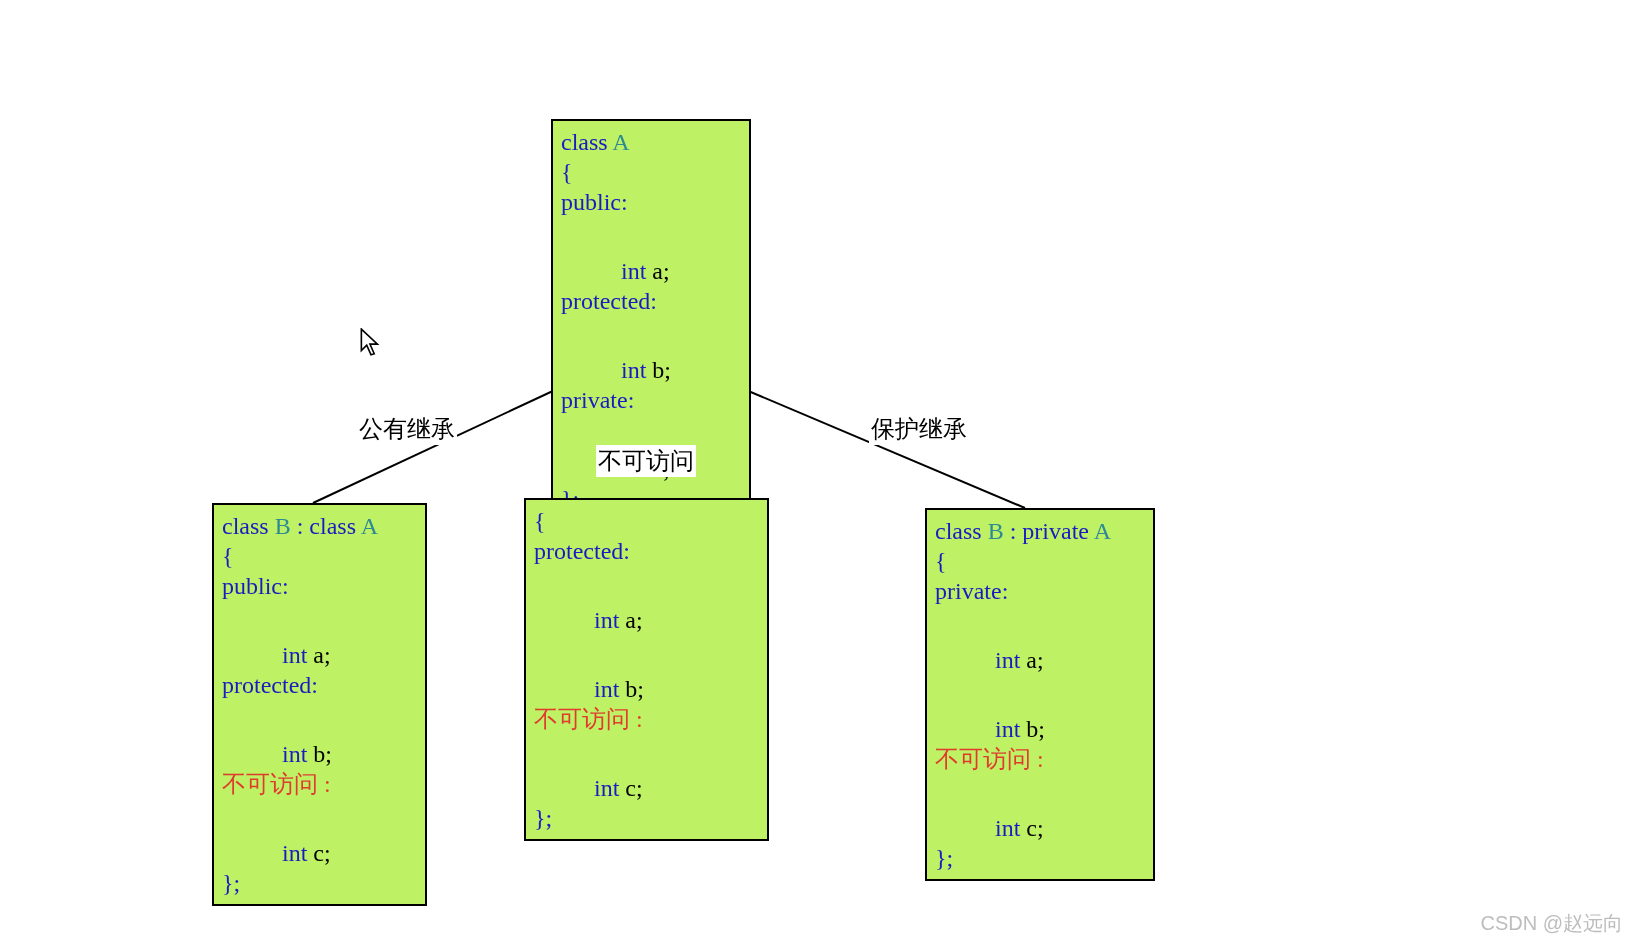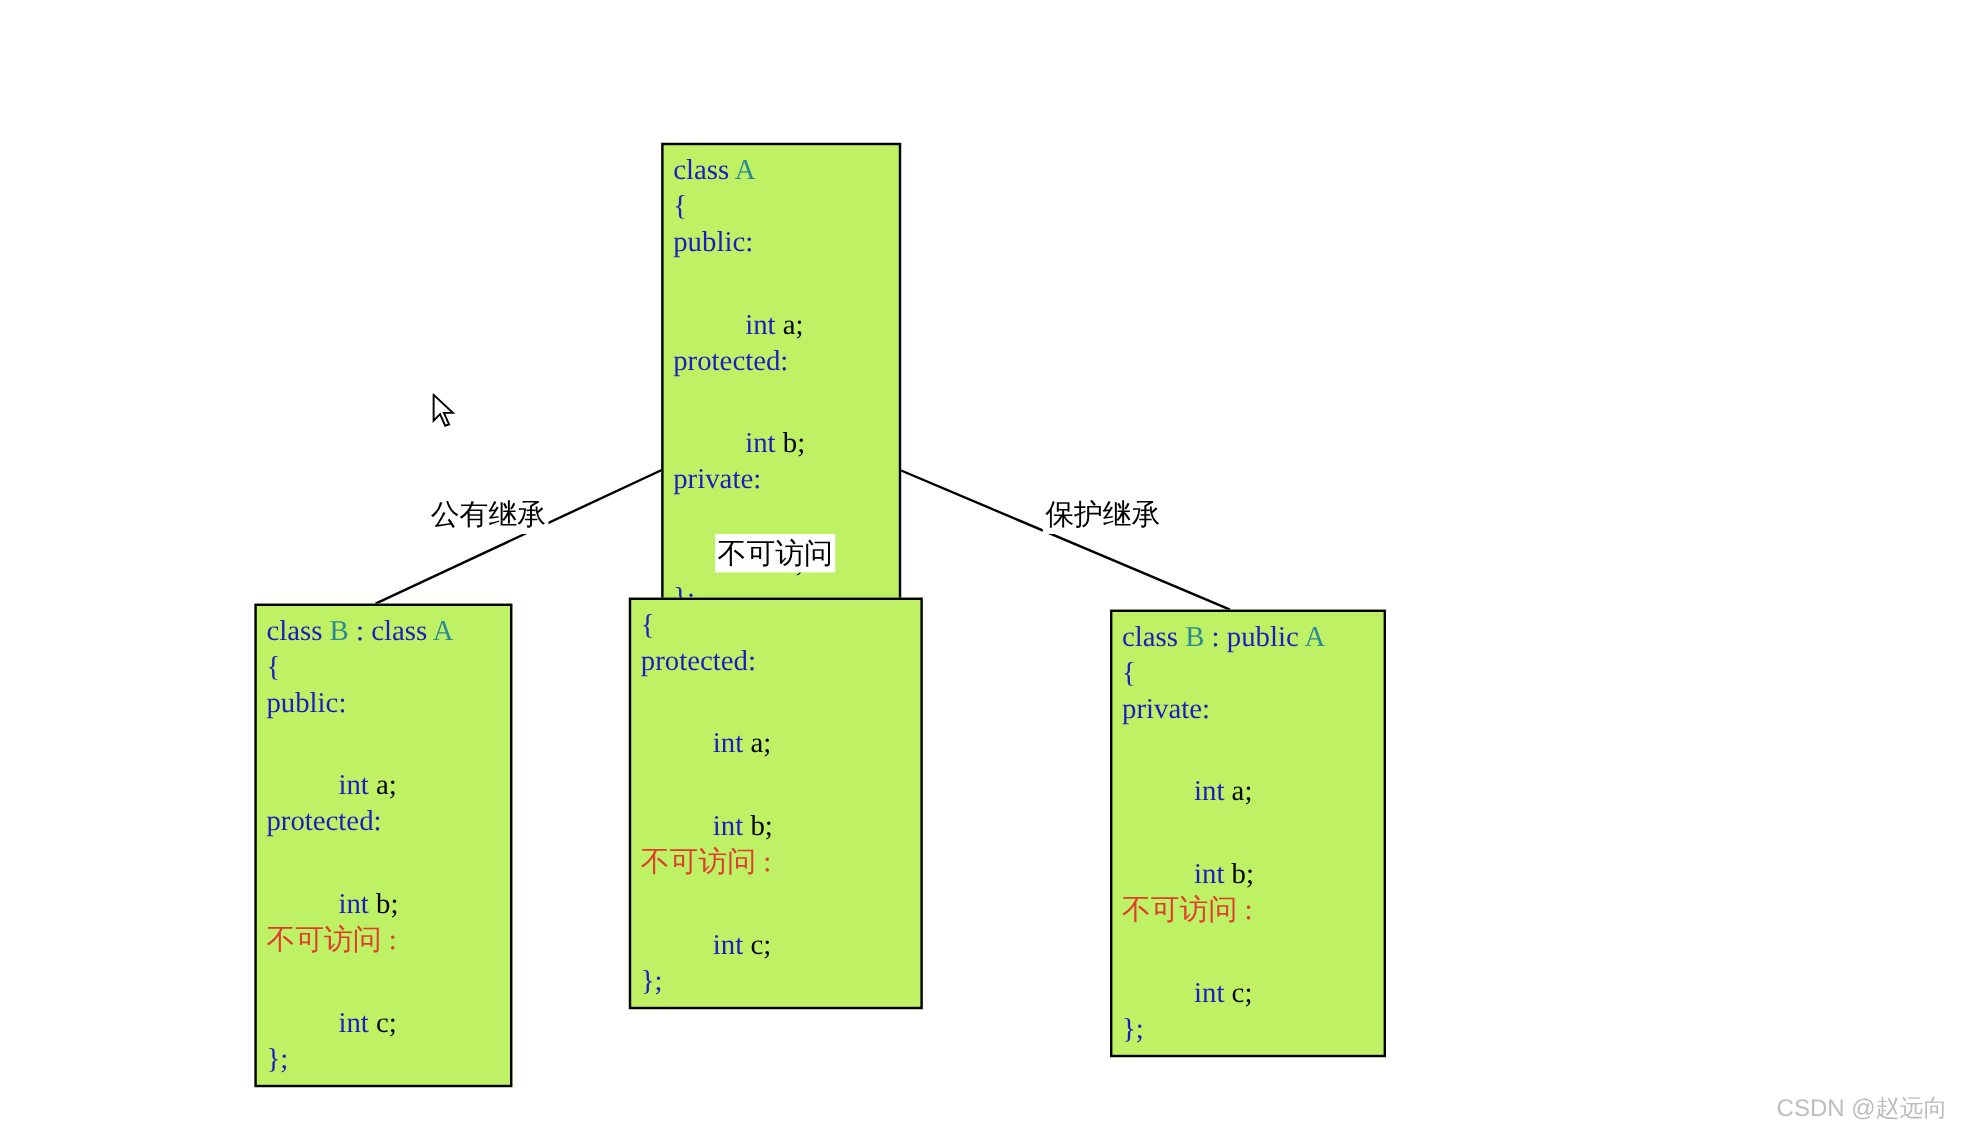--- a/index.html
+++ b/index.html
@@ -158,21 +158,21 @@
     </span>
   </div>
   <div class="kw">};</div>
 </div>
 
 <div class="box" style="left:925px; top:508px; width:210px;">
   <div>
     <span class="kw">class</span><span> </span>
     <span class="cls">B</span>
     <span class="kw"> :</span>
-    <span class="kw">public</span>
+    <span class="kw">private</span>
     <span>  </span>
     <span class="cls">A</span>
   </div>
   <div class="kw">{</div>
   <div>
     <span class="kw">private:</span><br>
     <span class="indent1">
       <span class="type">int</span>
       <span class="member">a;</span>
     </span><br>

